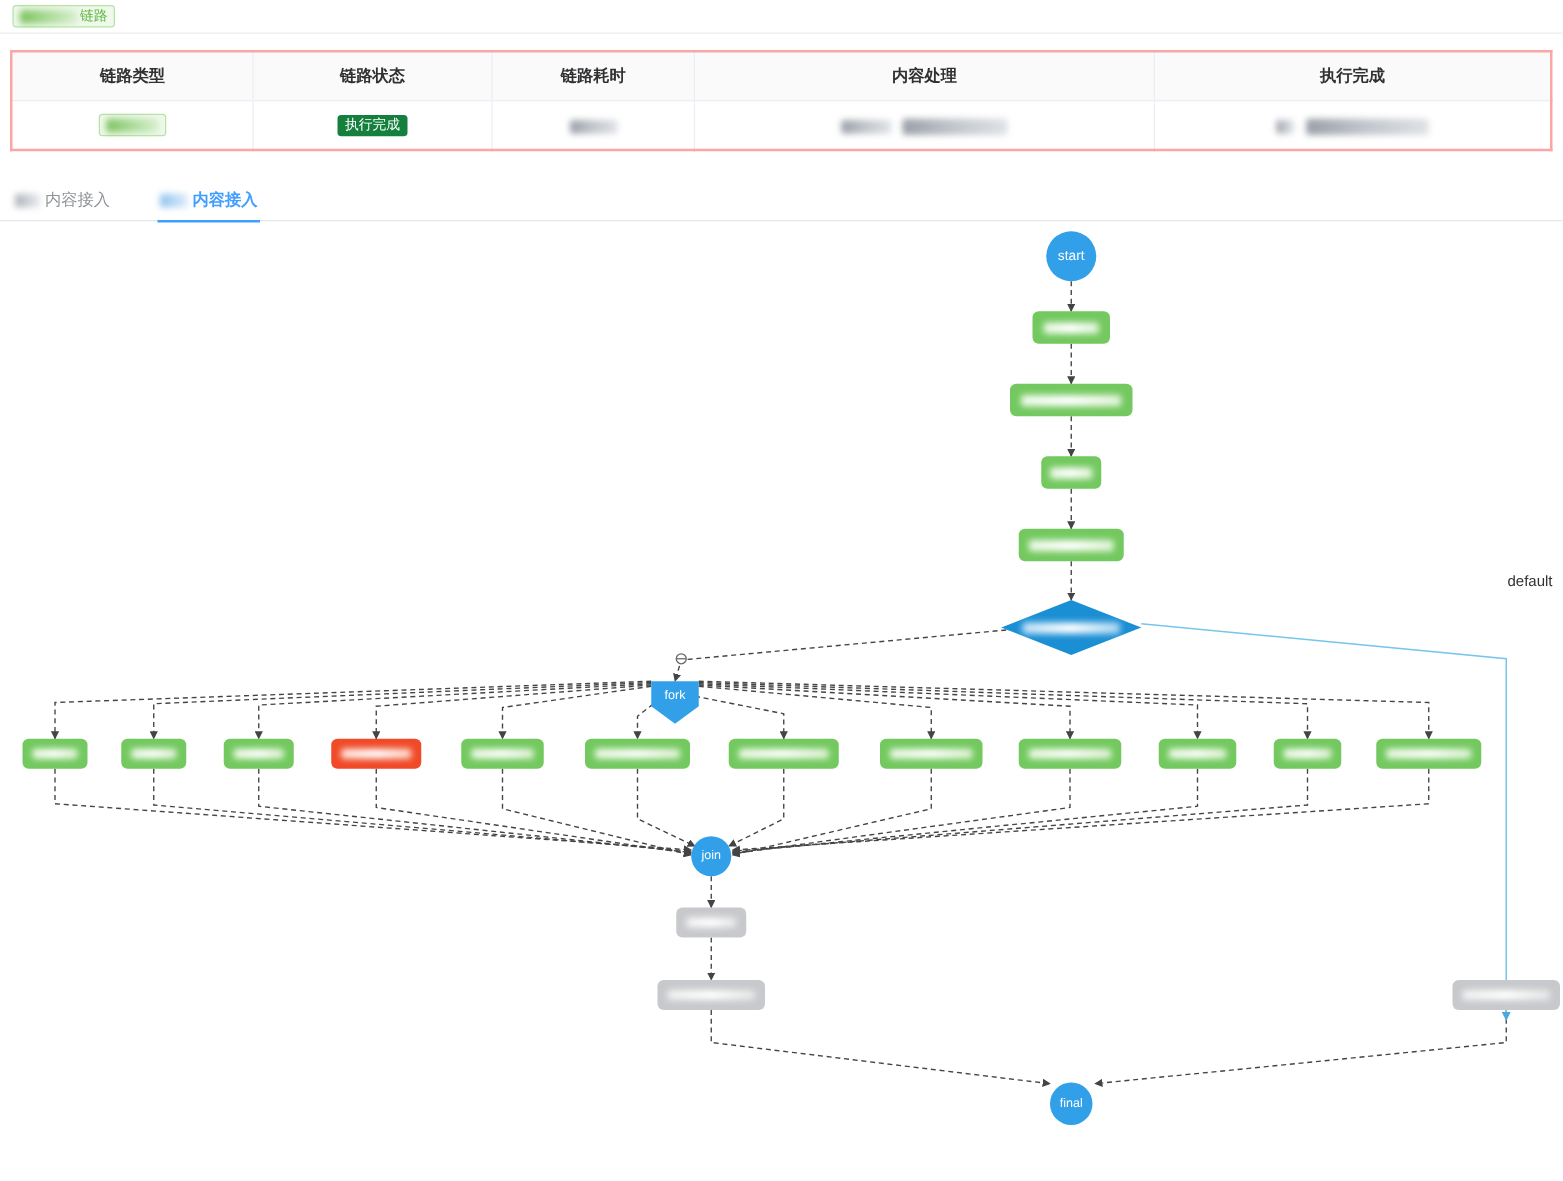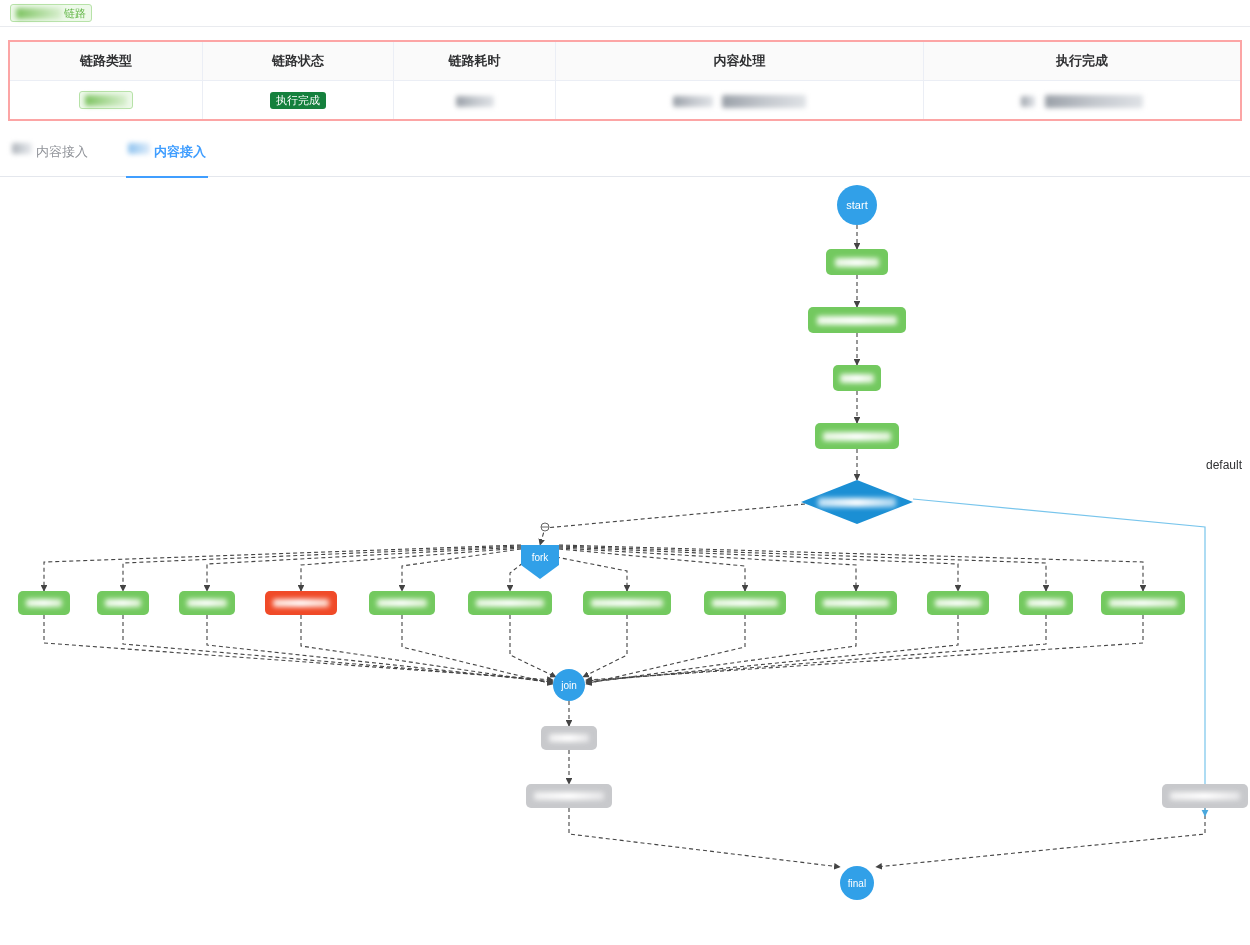--- a/index.html
+++ b/index.html
@@ -38,21 +38,21 @@
   }
   table.info th:last-child,table.info td:last-child{border-right:none;}
   .tag-solid-green{
     display:inline-block;height:17px;line-height:17px;padding:0 6px;
     background:#15803d;color:#fff;border-radius:3px;font-size:11px;
   }
 
   
   .tabs{margin-top:22px;padding:0 10px;box-sizing:border-box;border-bottom:1px solid #e4e7ed;display:flex;gap:36px;height:34px;}
   .tab{
-    display:flex;align-items:flex-start;gap:4px;height:34px;box-sizing:border-box;
+    display:flex;align-items:center;gap:4px;height:34px;box-sizing:border-box;
     font-size:13px;color:#909399;cursor:pointer;position:relative;padding:0 2px;
   }
   .tab.active{color:#409eff;font-weight:bold;}
   .tab.active:after{content:"";position:absolute;left:0;right:0;bottom:-1px;height:2px;background:#409eff;}
 
   
   .graph{position:relative;width:1250px;height:760px;}
   .graph svg{display:block;}
   .nodelabel{
     position:absolute;display:flex;align-items:center;justify-content:center;

